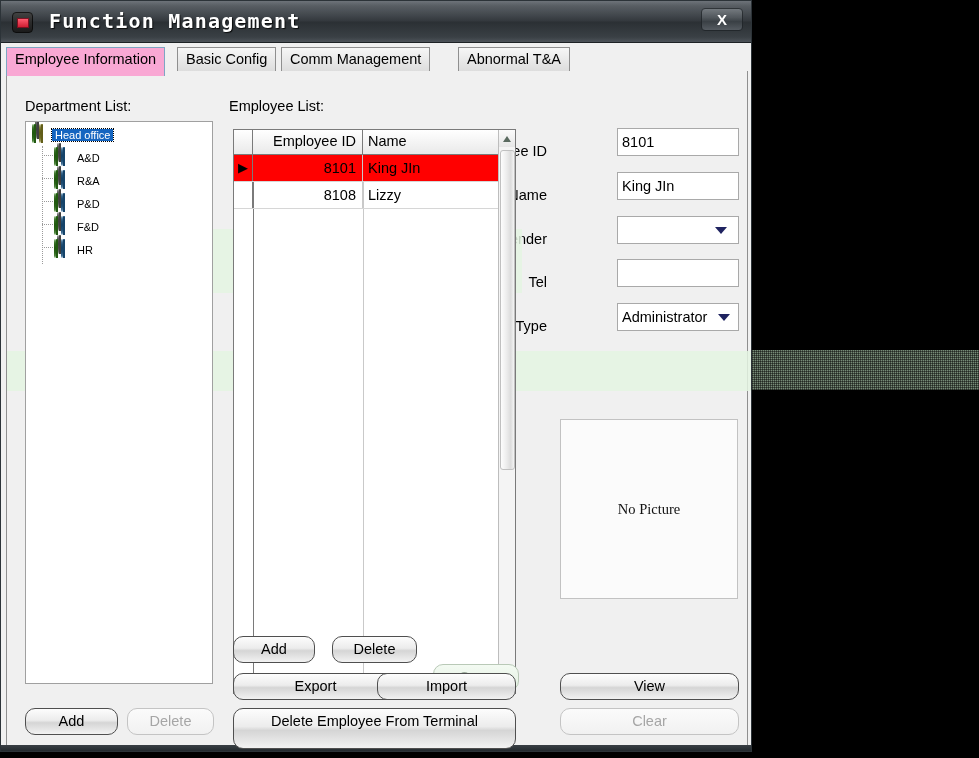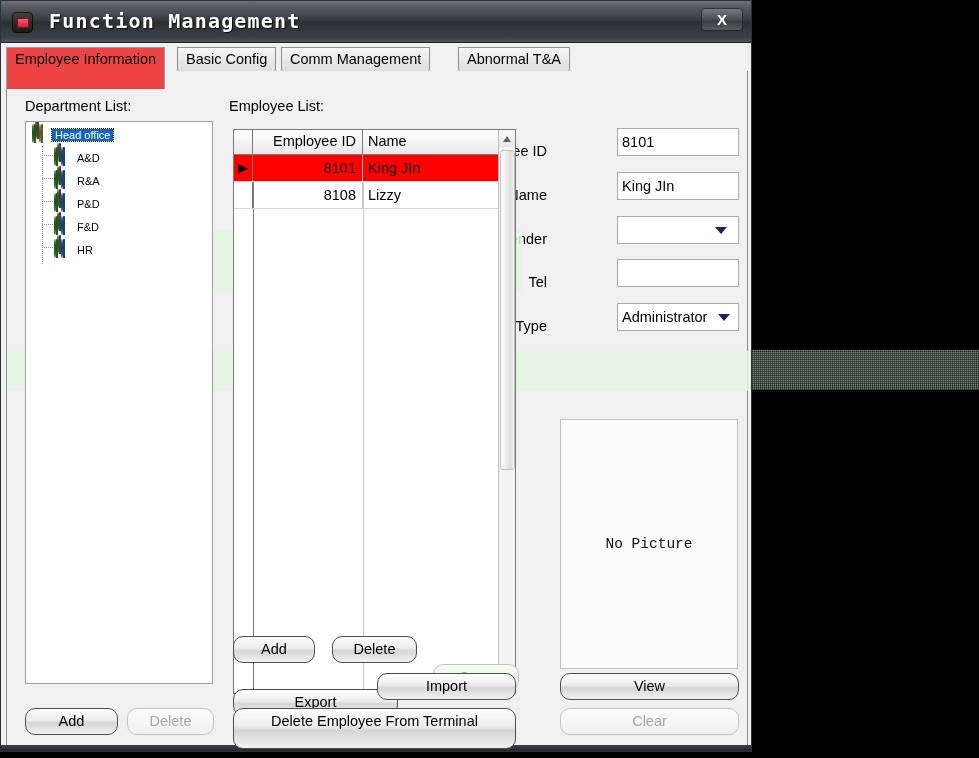--- a/index.html
+++ b/index.html
@@ -132,24 +132,24 @@
     border-bottom: none;
     background: linear-gradient(180deg,#f6f6f6,#dcdcdc);
     font-size: 14.5px;
     color: #000000;
     padding: 3px 8px 0 8px;
     white-space: nowrap;
     cursor: pointer;
     font-family: "Liberation Sans", sans-serif;
   }
   .tab.active {
-    background: #ef4444;
+    background: #f9a8d4;
     border-color: #7ea6c4;
     z-index: 3;
-    height: 42px;
+    height: 29px;
   }
 
   
   .client {
     position: absolute;
     left: 5px; top: 70px;
     width: 742px;
     height: 677px;
     background: #f0f0f0;
     border-left: 1px solid #8f8f8f;
@@ -416,31 +416,31 @@
     border-right: 6px solid transparent;
     border-top: 7px solid #1f2360;
     z-index: 3;
     cursor: pointer;
   }
 
   
   .picbox {
     position: absolute;
     left: 553px; top: 348px;
-    width: 178px; height: 250px;
+    width: 178px; height: 180px;
     background: #fbfbfb;
     border: 1px solid #c2c2c2;
     box-sizing: border-box;
     z-index: 2;
     display: flex;
     align-items: center;
     justify-content: center;
     font-size: 14.5px;
     color: #111111;
-    font-family: Liberation Mono, monospace;
+    font-family: Liberation Serif, serif;
   }
 
   
   .winbottom {
     position: absolute;
     left: 0; bottom: 0;
     width: 100%; height: 6px;
     background: linear-gradient(180deg,#3a4045,#232a2e);
   }
 </style>
@@ -575,21 +575,21 @@
           <div class="sb-btn sb-dn">
               <span class="sb-arrow"></span>
             </div>
         </div>
       </div>
 
       <div class="btn strong" style="left:226px; top:565px; width:82px; height:27px; line-height:25px;">Add</div>
       <div class="btn strong" style="left:325px; top:565px; width:85px; height:27px; line-height:25px;">Delete</div>
       <div class="btn save-green" style="left:426px; top:565px; width:86px; height:27px; line-height:25px;margin-top:28px;">Save</div>
 
-      <div class="btn strong" style="left:226px; top:602px; width:165px; height:27px; line-height:25px;margin-top:16px;">Export</div>
+      <div class="btn strong" style="left:226px; top:602px; width:165px; height:27px; line-height:25px;">Export</div>
       <div class="btn strong" style="left:370px; top:602px; width:139px; height:27px; line-height:25px;">Import</div>
 
       <div class="btn strong" style="left:226px; top:637px; width:283px; height:41px; line-height:25px;">Delete Employee From Terminal</div>
 
       <div class="frow-label" style="left:450px; top:72px; width:90px;">Employee ID</div>
       <div class="field" style="left:610px; top:57px; width:122px;">8101</div>
 
       <div class="frow-label" style="left:450px; top:116px; width:90px;">Name</div>
       <div class="field" style="left:610px; top:101px; width:122px;">King JIn</div>
 

